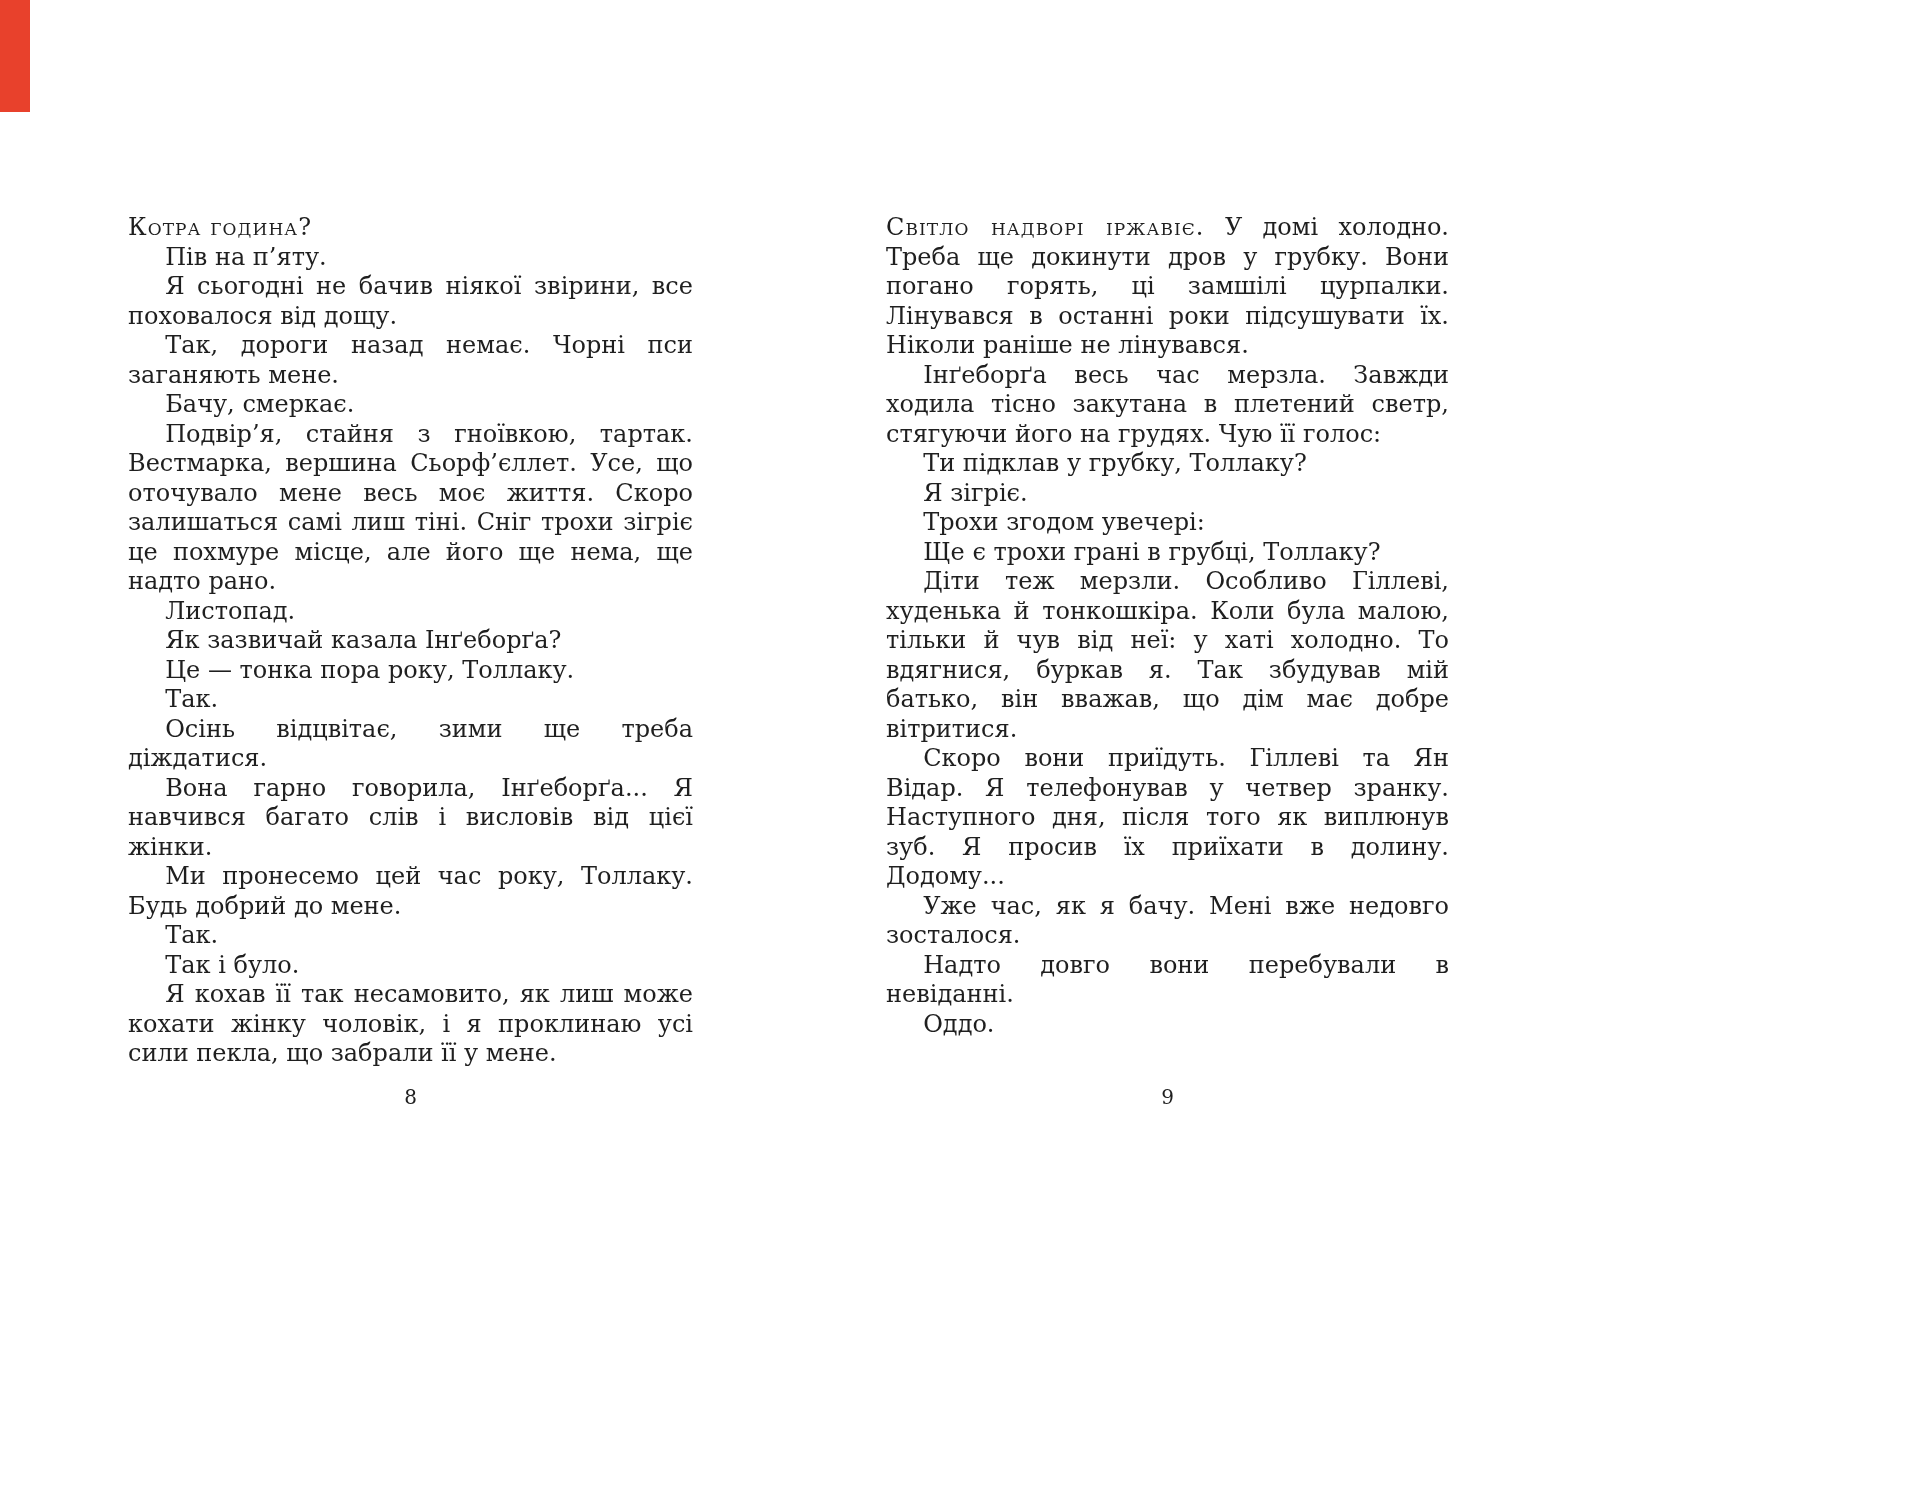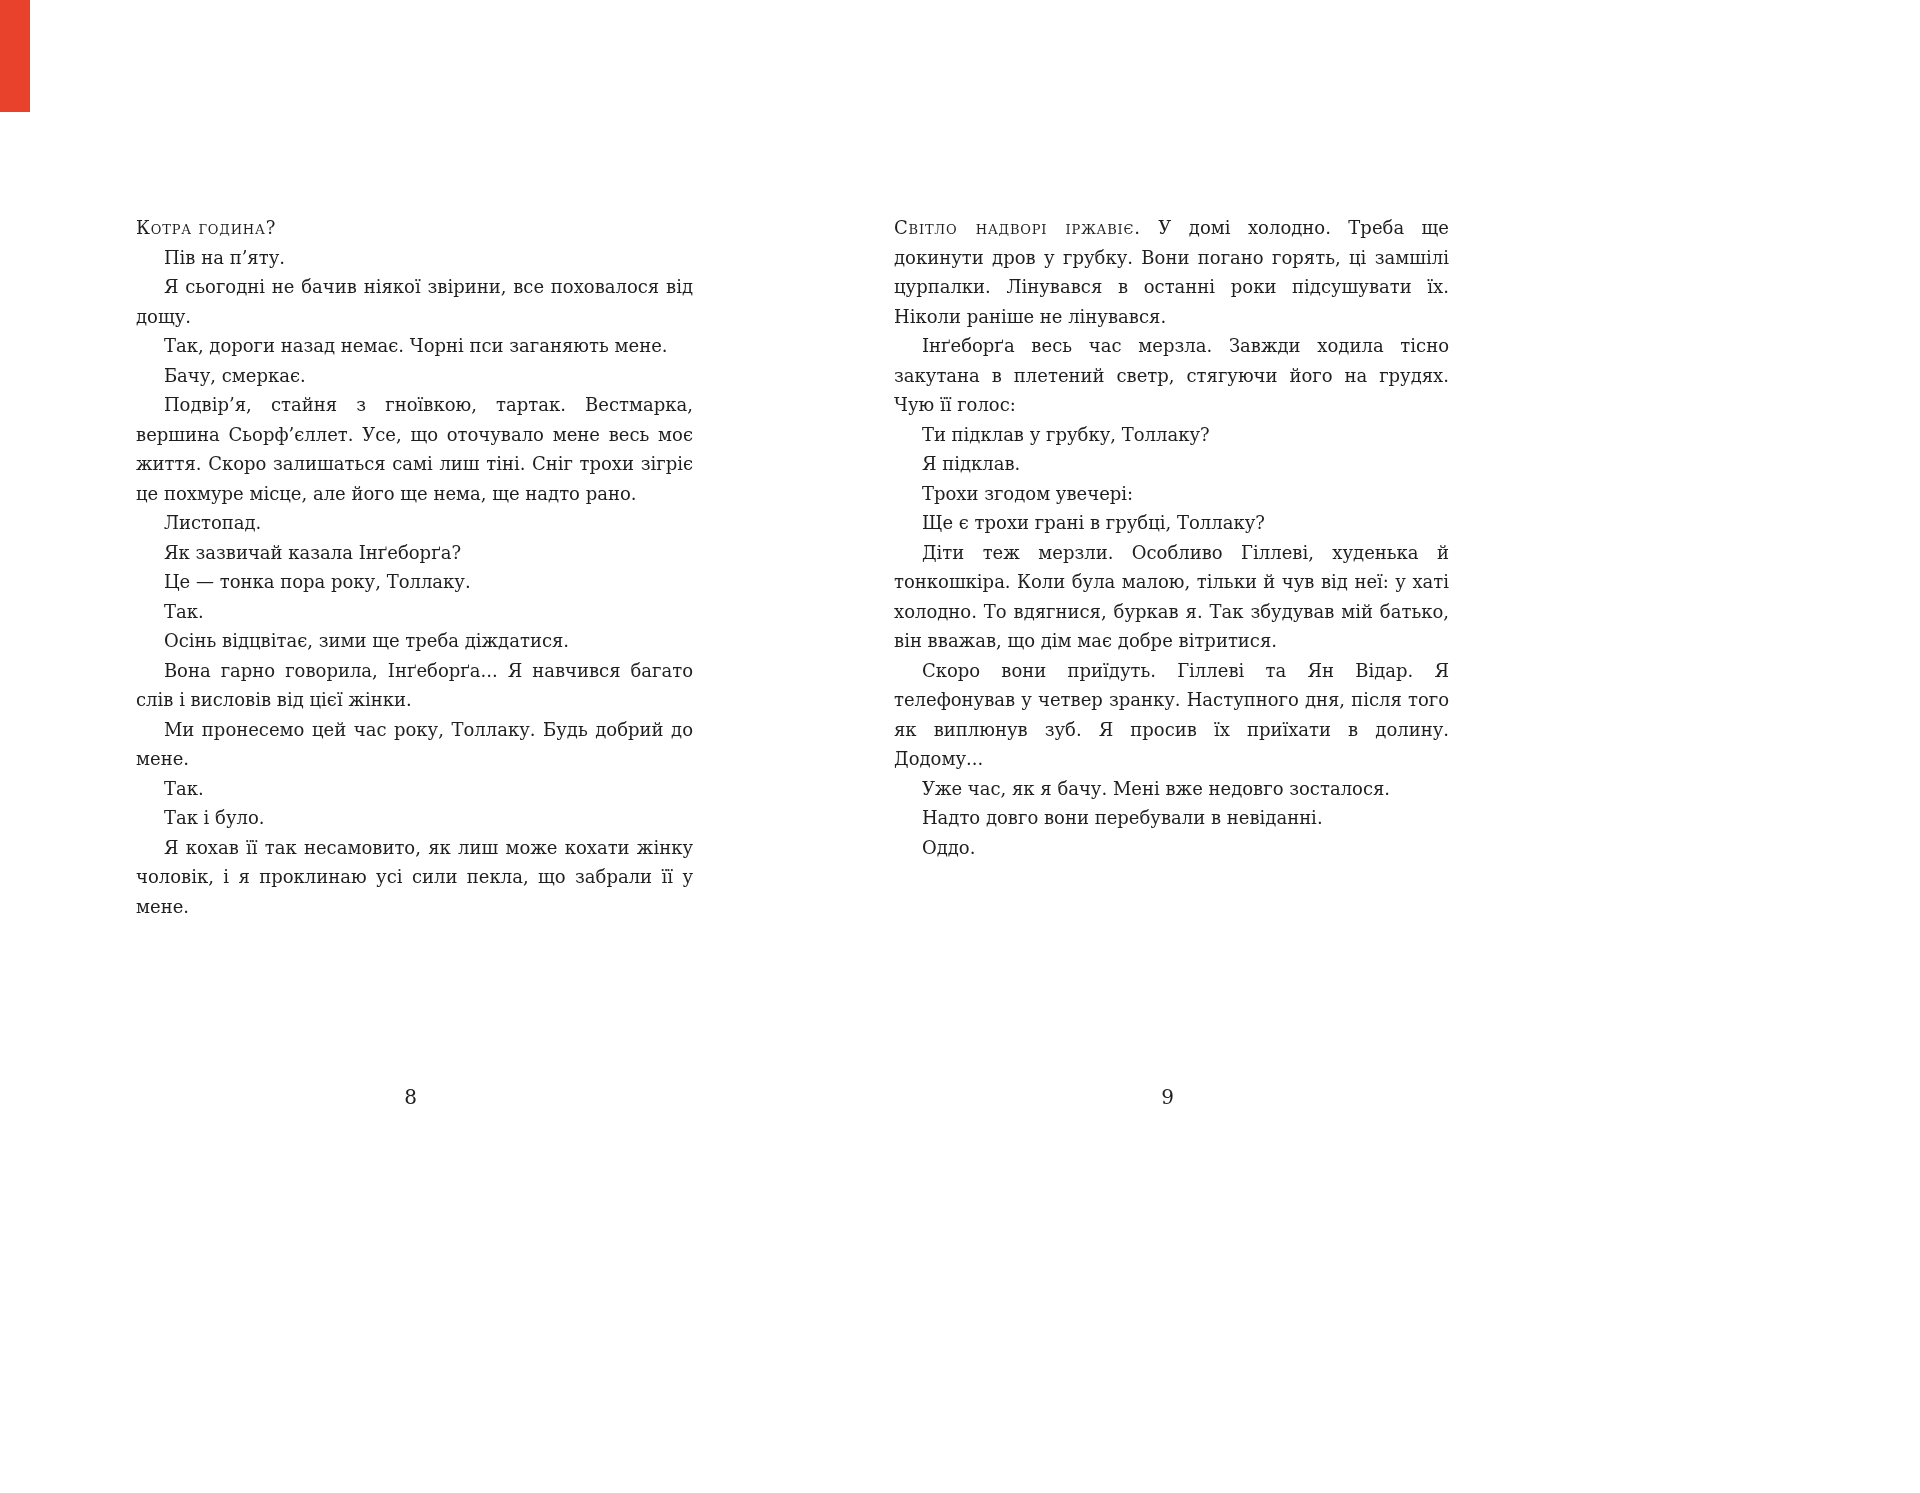--- a/index.html
+++ b/index.html
@@ -25,23 +25,23 @@
   .page {
     position: absolute;
     top: 0;
     height: 1493px;
   }
   .page-left  { left: 128px; width: 565px; }
   .page-right { left: 886px; width: 563px; }
   .text-block {
     position: absolute;
     top: 213px;
-    left: 8px;
+    left: 0;
     right: 0;
-    font-size: 18px;
+    font-size: 24px;
     line-height: 29.5px;
     text-align: justify;
   }
   .para {
     margin: 0;
     text-indent: 1.55em;
   }
   .para.opening {
     text-indent: 0;
   }
@@ -88,21 +88,21 @@
         <p class="para normal">Я кохав її так несамовито, як лиш може кохати жінку чоловік, і я проклинаю усі сили пекла, що забрали її у мене.</p>
       </div>
     <div class="folio">8</div>
   </section>
 
   <section class="page page-right">
     <div class="text-block">
         <p class="para opening"><span class="lead">Світло надворі іржавіє.</span> У домі холодно. Треба ще докинути дров у грубку. Вони погано горять, ці замшілі цурпалки. Лінувався в останні роки підсушувати їх. Ніколи раніше не лінувався.</p>
         <p class="para normal">Інґеборґа весь час мерзла. Завжди ходила тісно закутана в плетений светр, стягуючи його на грудях. Чую її голос:</p>
         <p class="para italic">Ти підклав у грубку, Толлаку?</p>
-        <p class="para normal">Я підклав.</p>
+        <p class="para normal">Я зігріє.</p>
         <p class="para normal">Трохи згодом увечері:</p>
         <p class="para italic">Ще є трохи грані в грубці, Толлаку?</p>
         <p class="para normal">Діти теж мерзли. Особливо Гіллеві, худенька й тонкошкіра. Коли була малою, тільки й чув від неї: у хаті холодно. То вдягнися, буркав я. Так збудував мій батько, він вважав, що дім має добре вітритися.</p>
         <p class="para normal">Скоро вони приїдуть. Гіллеві та Ян Відар. Я телефонував у четвер зранку. Наступного дня, після того як виплюнув зуб. Я просив їх приїхати в долину. Додому...</p>
         <p class="para normal">Уже час, як я бачу. Мені вже недовго зосталося.</p>
         <p class="para normal">Надто довго вони перебували в невіданні.</p>
         <p class="para normal">Оддо.</p>
       </div>
     <div class="folio">9</div>
   </section>

